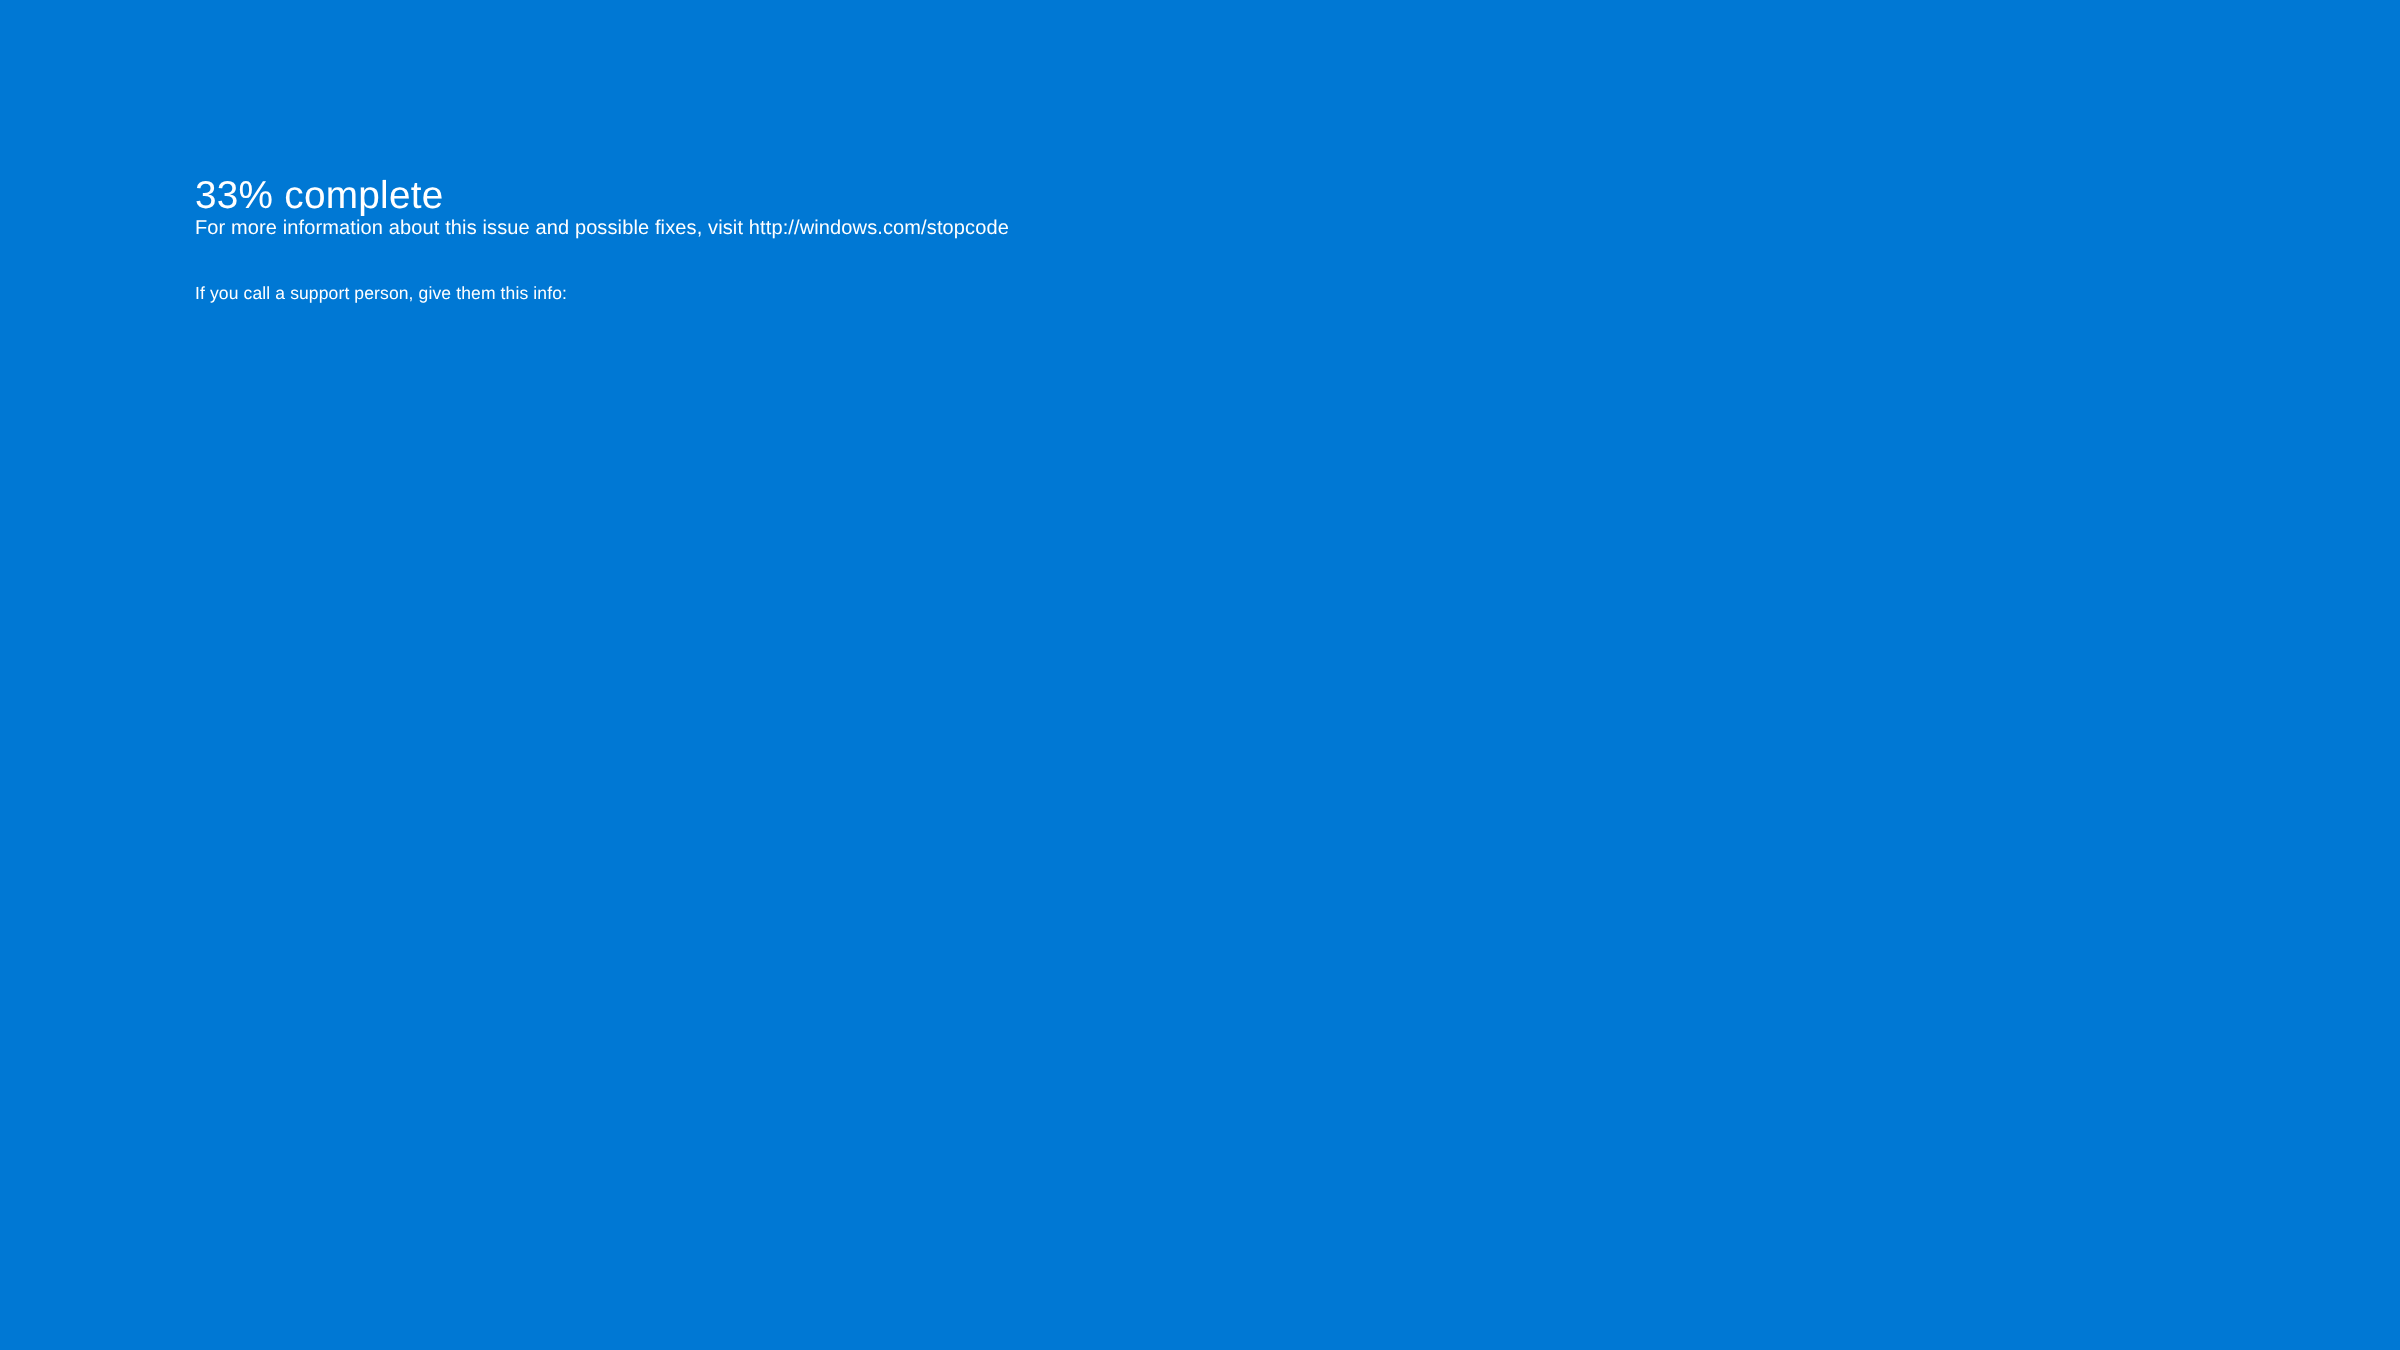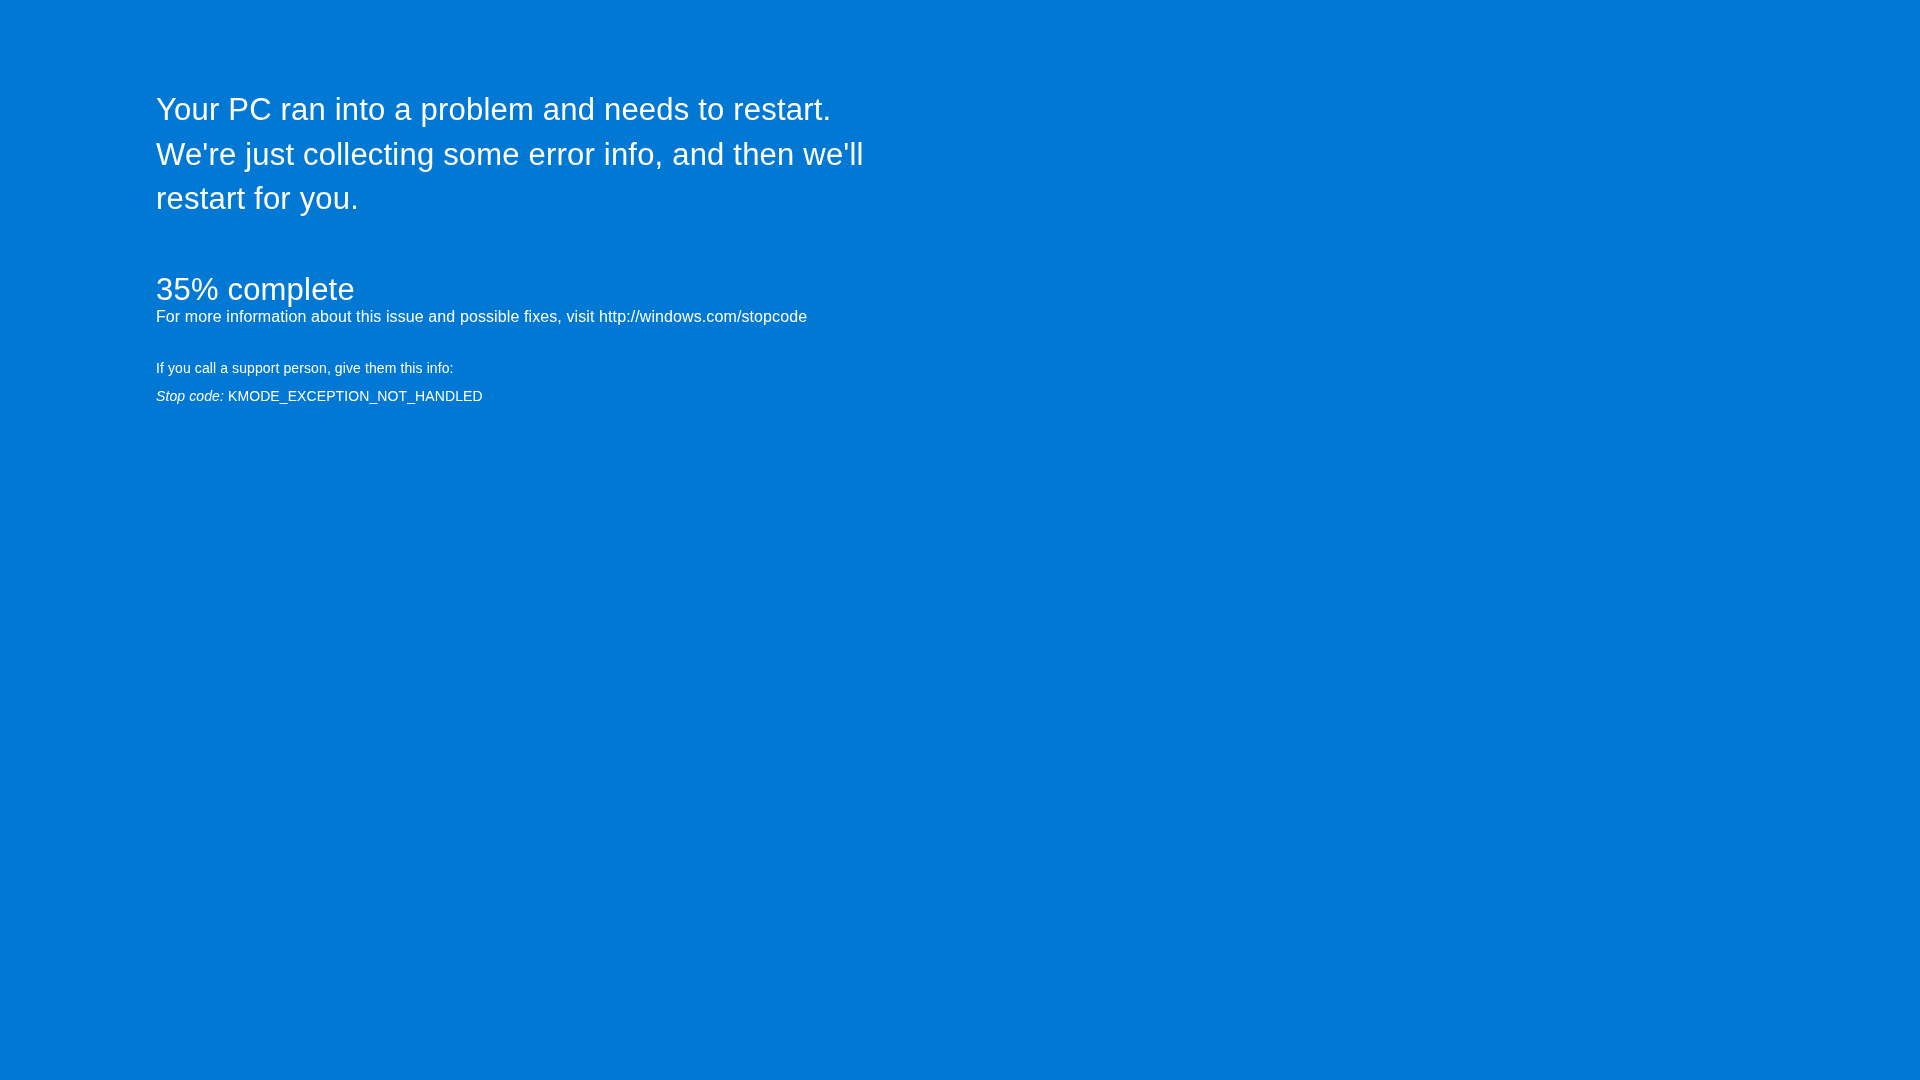--- a/index.html
+++ b/index.html
@@ -54,21 +54,16 @@
       letter-spacing: 0.1px;
     }
     .stop-code-label {
       font-style: italic;
     }
   </style>
 </head>
 <body>
 
 <div class="container">
-  <div class="main-message">Your PC ran into a problem and needs to restart. We're just collecting some error info, and then we'll restart for you.</div>
-  <div class="progress">35% complete</div>
+  <div class="progress">33% complete</div>
   <div class="info-link">For more information about this issue and possible fixes, visit http://windows.com/stopcode</div>
   <div class="support-intro">If you call a support person, give them this info:</div>
-  <div class="stop-code">
-    <span class="stop-code-label">Stop code:</span>
-    <span>KMODE_EXCEPTION_NOT_HANDLED</span>
-  </div>
 </div>
 
 </body></html>

